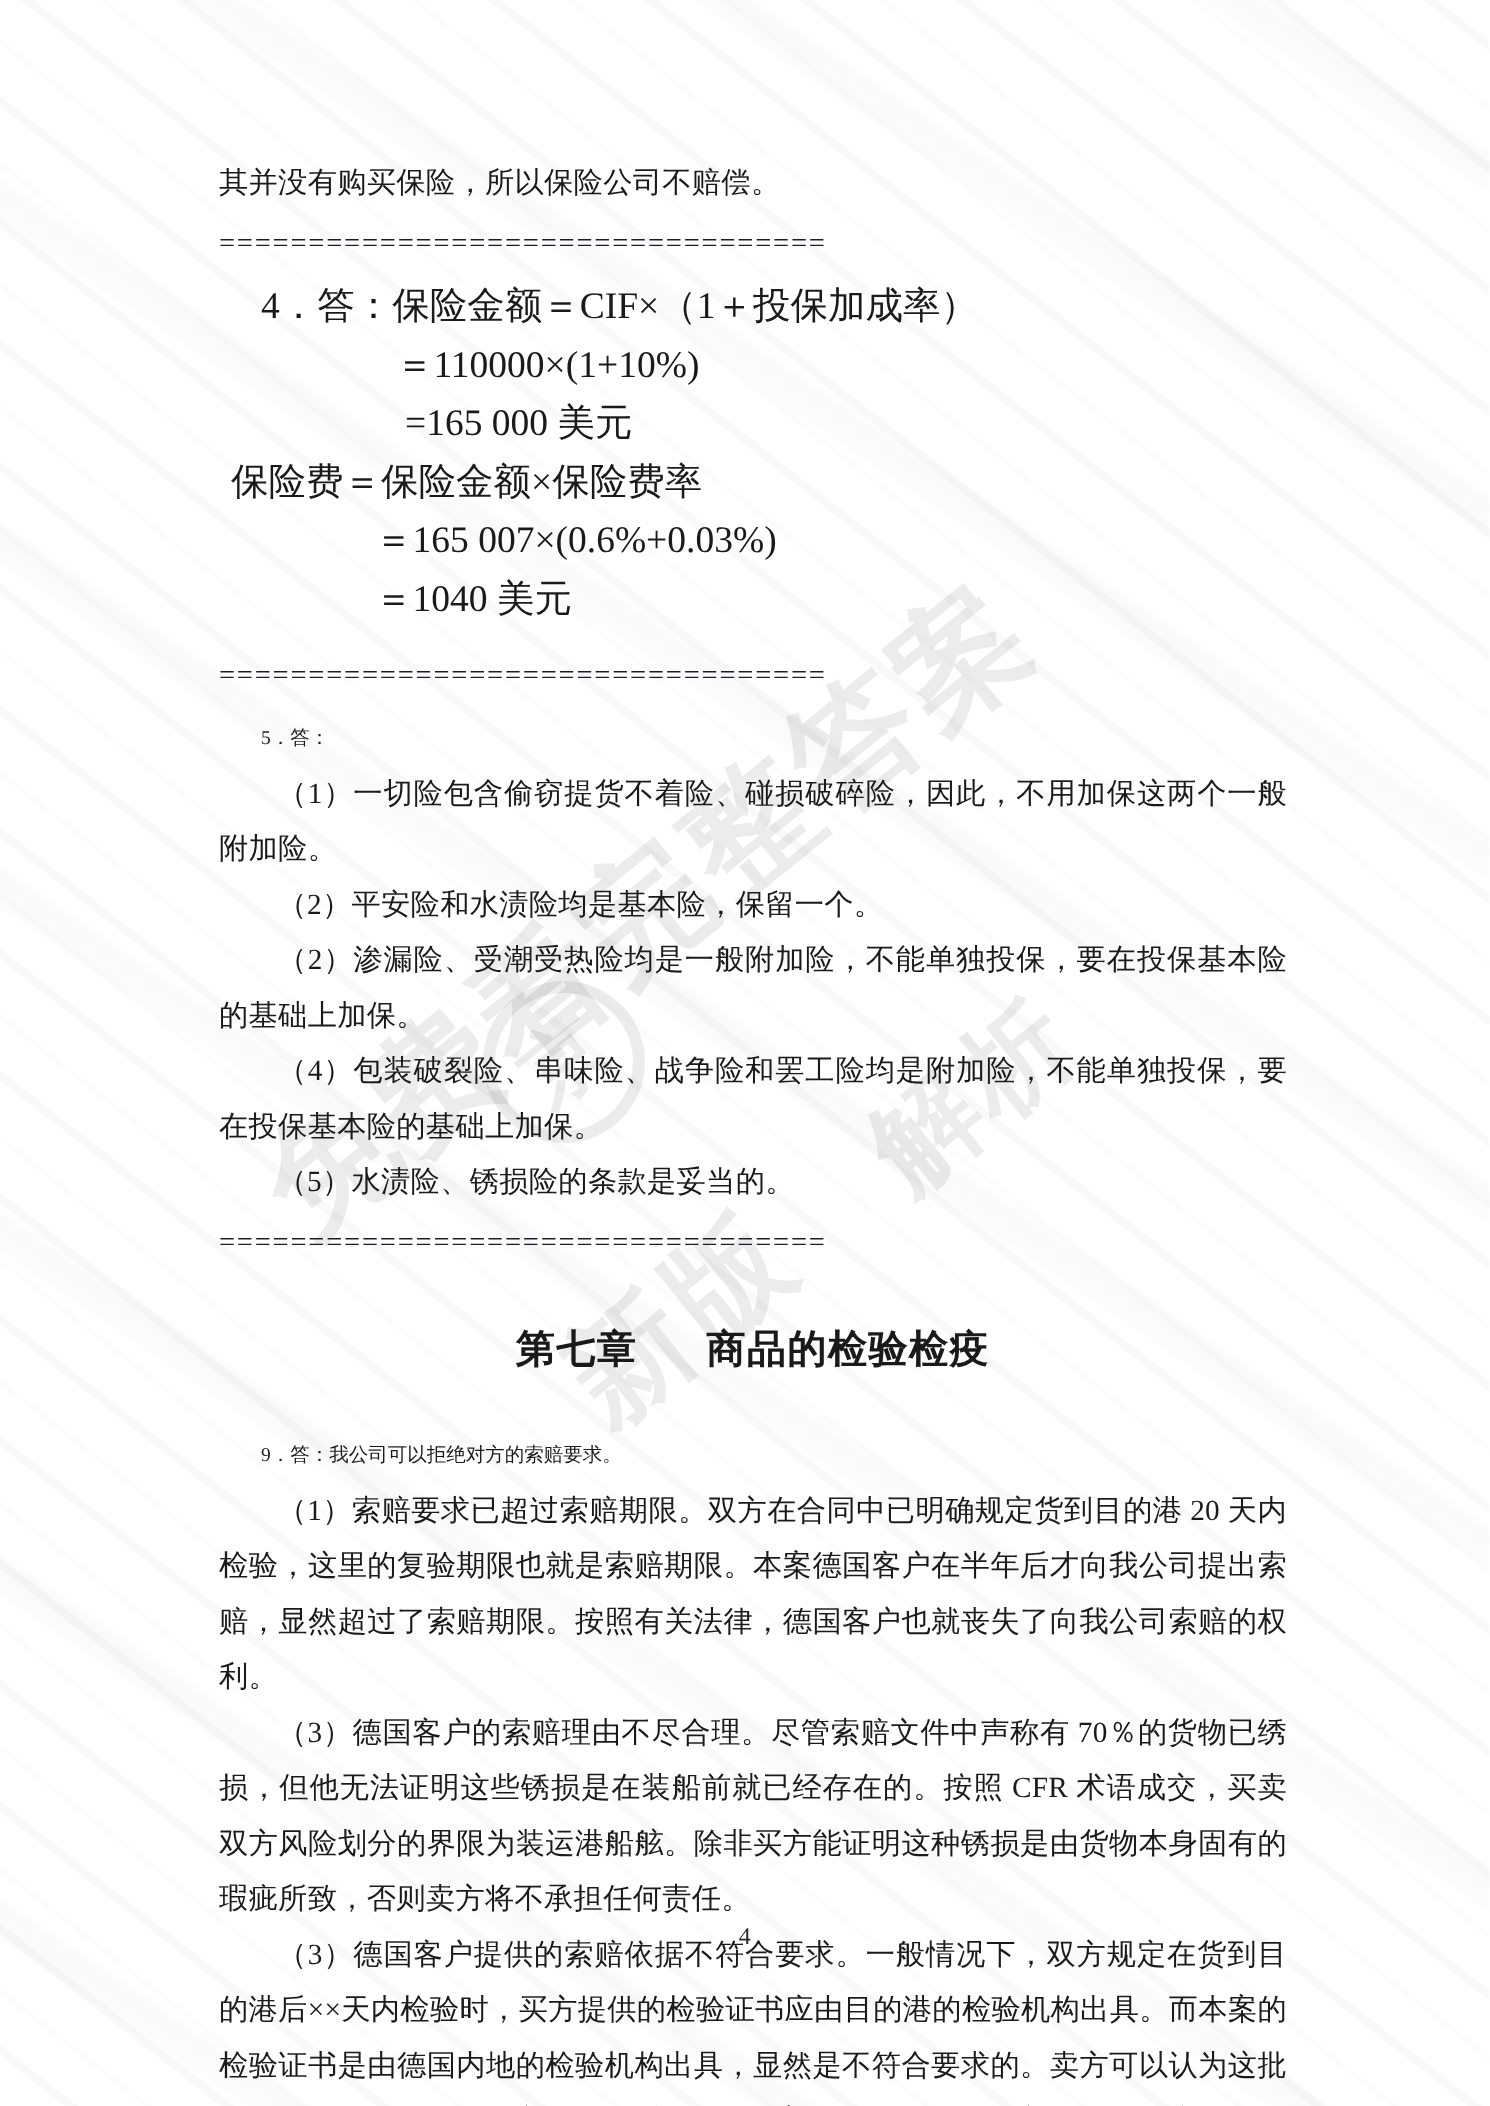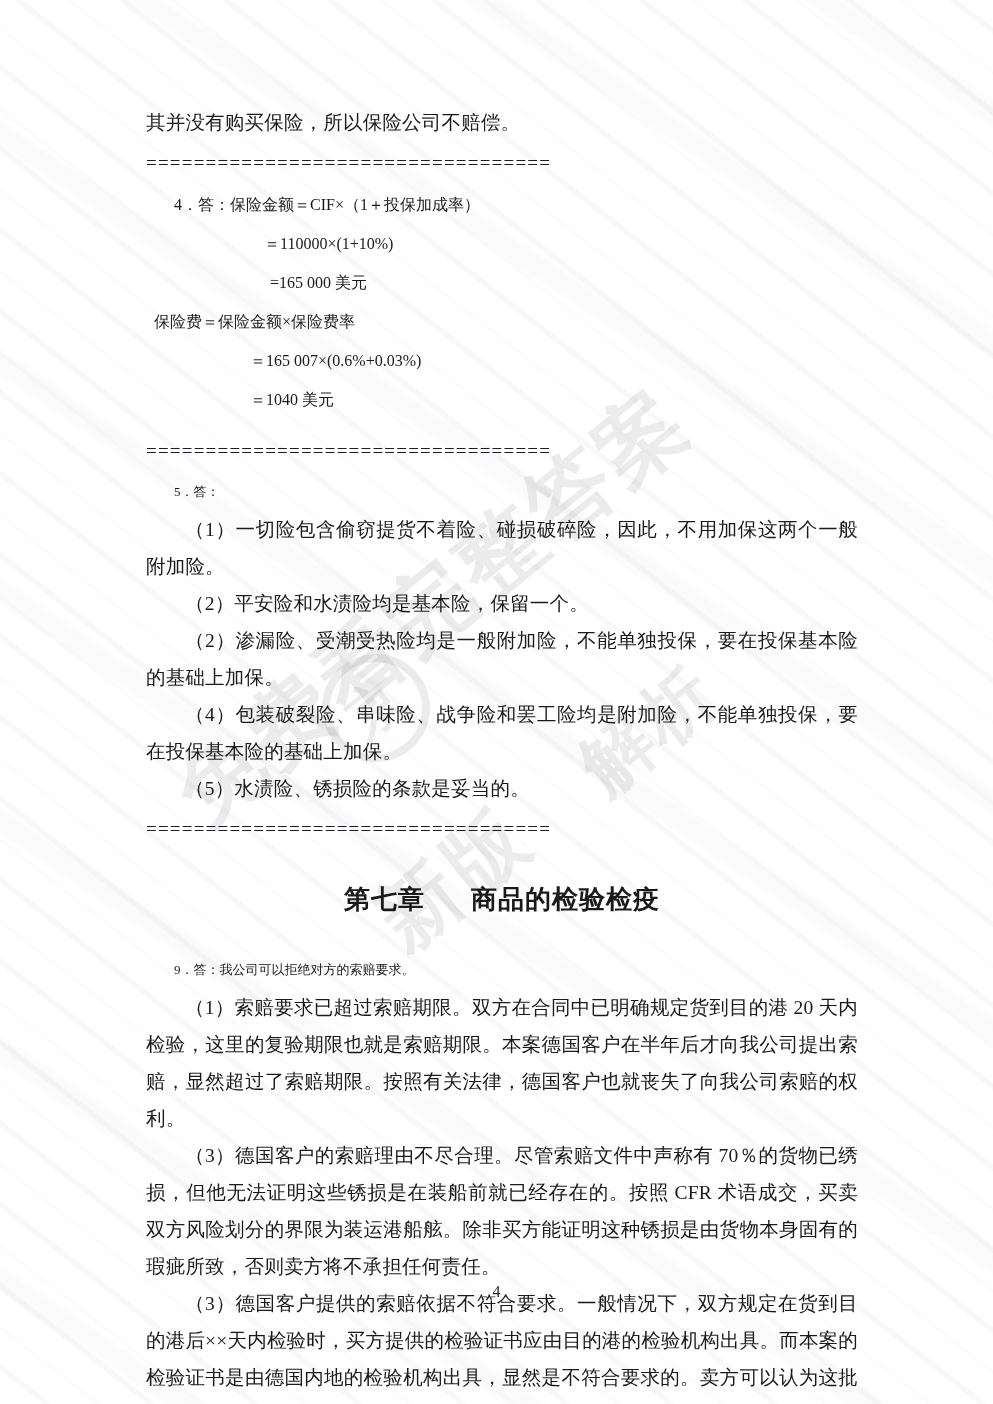--- a/index.html
+++ b/index.html
@@ -149,21 +149,21 @@
     overflow: hidden;
     font-family: "Liberation Serif", "DejaVu Serif", serif;
   }
 
   .spacer-sm { height: 4px; }
   .spacer-md { height: 14px; }
   .spacer-lg { height: 30px; }
 
   .formula {
     margin: 0;
-    font-size: 16px;
+    font-size: 25px;
     line-height: 39px;
     white-space: nowrap;
   }
   .fi-1 { padding-left: 28px; }
   .fi-2 { padding-left: 118px; }
   .fi-3 { padding-left: 124px; }
   .fi-4 { padding-left: 8px; }
   .fi-5 { padding-left: 104px; }
 
   .num-line {

